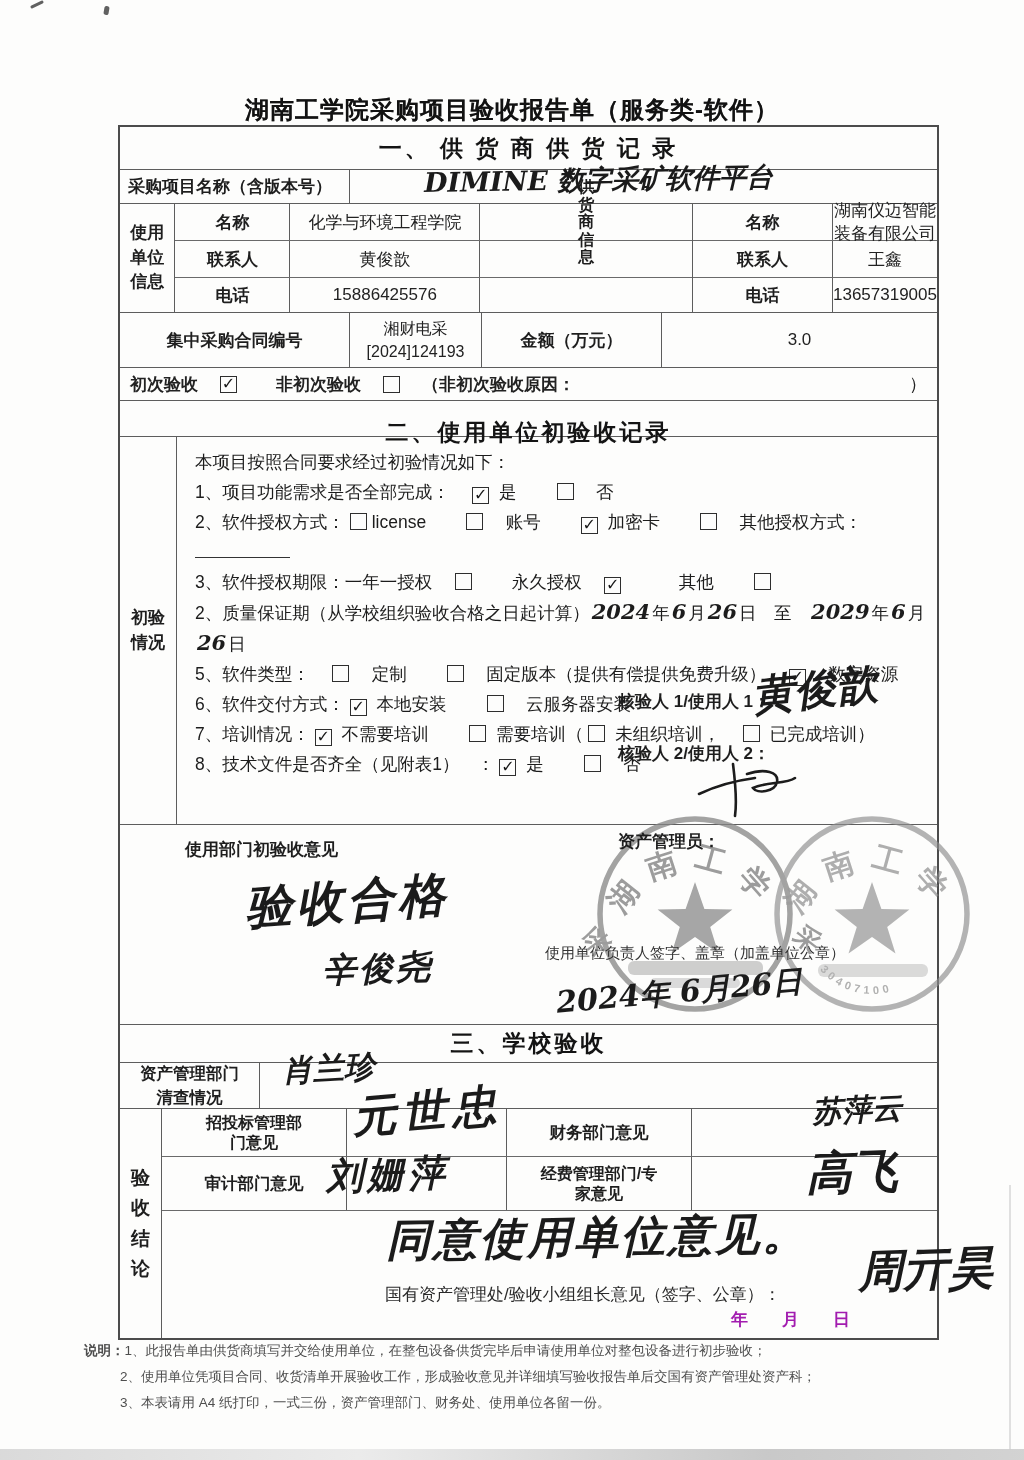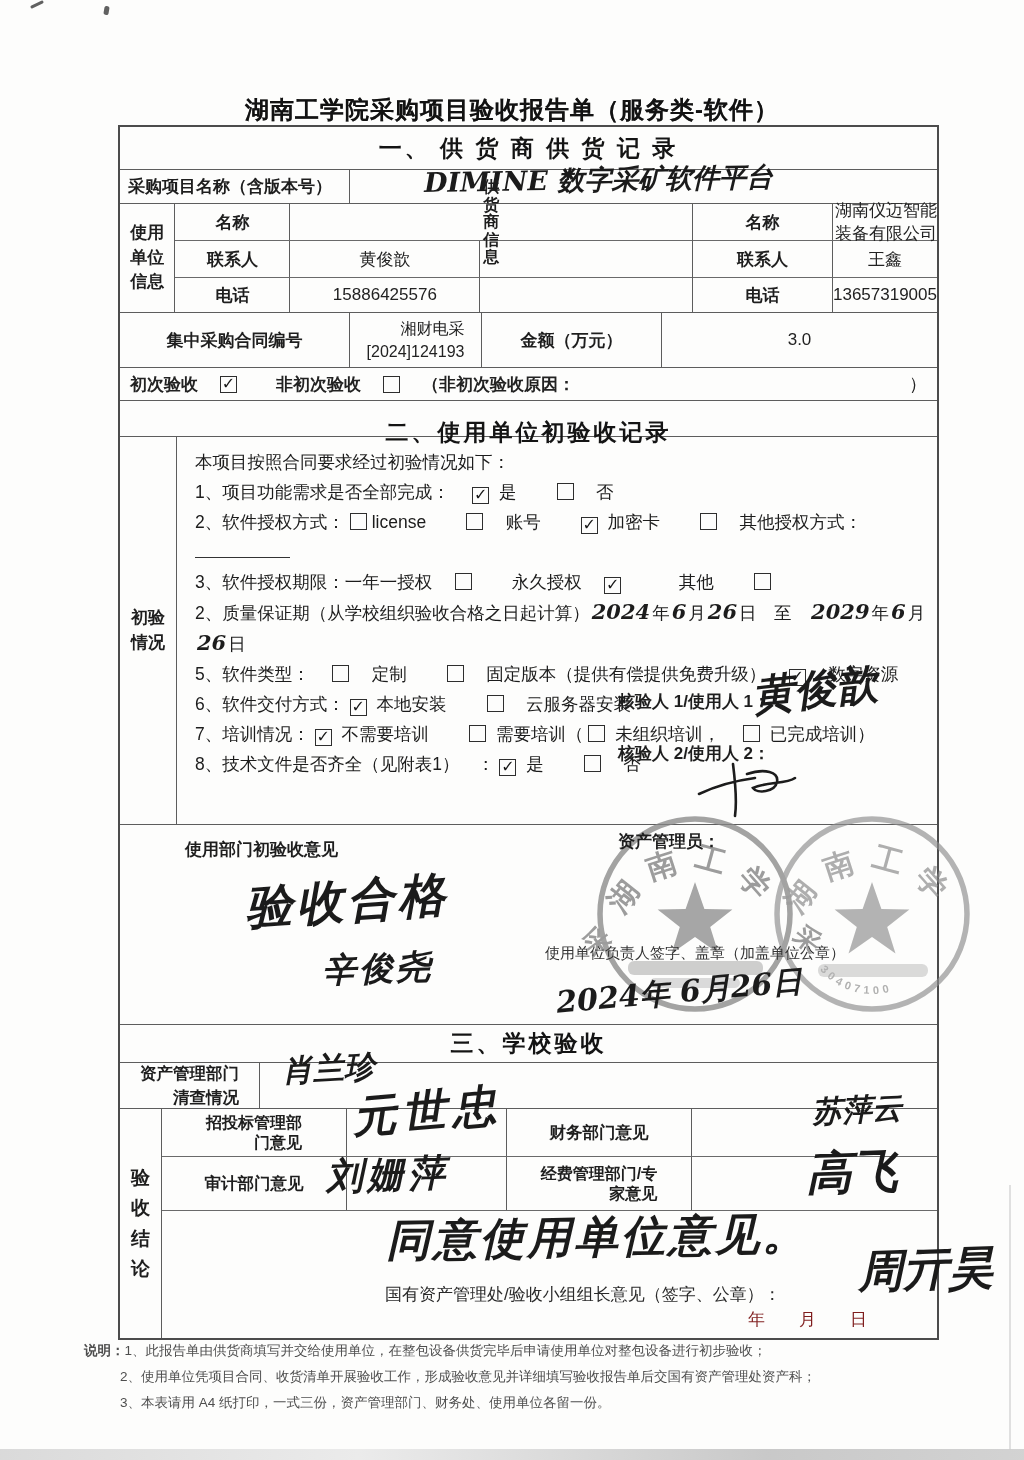--- a/index.html
+++ b/index.html
@@ -5,21 +5,21 @@
   html,body{margin:0;padding:0;background:#ffffff;}
   .page{position:relative;width:1024px;height:1460px;background:#fdfdfc;
         font-family:"Liberation Sans",sans-serif;color:#222;overflow:hidden;}
   .title{position:absolute;top:94px;left:0;width:100%;text-align:center;
          font-size:24px;font-weight:bold;letter-spacing:1px;color:#121212;
          text-shadow:0 0 .5px rgba(0,0,0,.6);}
   .form{position:absolute;left:118px;top:125px;width:817px;border:2px solid #4c4c4c;box-sizing:content-box;}
   .row{display:flex;border-bottom:1.6px solid #5d5d5d;position:relative;box-sizing:border-box;}
   .row.last{border-bottom:none;}
   .cell{border-right:1.6px solid #5d5d5d;display:flex;align-items:center;justify-content:center;
-        box-sizing:border-box;font-size:17px;text-align:right;}
+        box-sizing:border-box;font-size:17px;text-align:center;}
   .cell.nr{border-right:none;}
   .cell.lbl{font-weight:bold;color:#1e1e1e;}
   .cell.left{justify-content:flex-start;text-align:left;}
   .pre{white-space:pre-line;line-height:1.45;}
   .sec-h{width:100%;display:flex;align-items:center;justify-content:center;
          font-weight:bold;font-size:23px;letter-spacing:3px;color:#141414;}
   .cb{display:inline-block;width:15px;height:15px;border:1.8px solid #2e2e2e;margin:0 5px;
       line-height:13px;text-align:center;font-weight:bold;font-size:16px;vertical-align:-2px;
       font-family:"DejaVu Sans",sans-serif;color:#151515;}
   .ul{display:inline-block;border-bottom:1.7px solid #333;height:15px;vertical-align:baseline;}
@@ -61,20 +61,21 @@
       <div class="cell nr" style="flex:1;"></div>
     </div>
 
     <div class="row" style="height:109px;padding:0;">
       <div class="cell lbl pre" style="width:57px;">使用
 单位
 信息</div>
       <div style="display:flex;flex-direction:column;width:533px;border-right:1.6px solid #5d5d5d;box-sizing:border-box;">
         <div style="display:flex;height:36px;border-bottom:1.4px solid #6a6a6a;">
           <div class="cell lbl" style="width:115px;">名称</div>
+          <div class="cell" style="width:190px;">化学与环境工程学院</div>
           <div class="cell lbl nr pre" style="flex:1;font-size:16px;line-height:1.1;">供
 货
 商
 信
 息</div>
         </div>
         <div style="display:flex;height:36px;border-bottom:1.4px solid #6a6a6a;">
           <div class="cell lbl" style="width:115px;">联系人</div>
           <div class="cell" style="width:190px;">黄俊歆</div>
           <div class="cell nr" style="flex:1;"></div>
@@ -180,21 +181,21 @@
       </div>
     </div>
   </div>
 
   <div class="plabel" style="left:618px;top:690px;">核验人 1/使用人 1：</div>
   <div class="plabel" style="left:618px;top:742px;">核验人 2/使用人 2：</div>
   <div class="plabel" style="left:618px;top:830px;">资产管理员：</div>
   <div class="plabel" style="left:185px;top:838px;">使用部门初验收意见</div>
   <div class="plabel" style="left:545px;top:944px;font-size:15px;font-weight:normal;color:#333;z-index:5;">使用单位负责人签字、盖章（加盖单位公章）</div>
   <div class="plabel" style="left:385px;top:1283px;font-weight:normal;color:#2a2a2a;">国有资产管理处/验收小组组长意见（签字、公章）：</div>
-  <div class="plabel" style="left:748px;top:1308px;font-weight:normal;color:#7f1d1d;">年　　月　　日</div>
+  <div class="plabel" style="left:731px;top:1308px;font-weight:bold;color:#a21caf;">年　　月　　日</div>
 
   <div class="hw" style="left:424px;top:162px;font-size:27px;transform:rotate(-1deg);">DIMINE 数字采矿软件平台</div>
   <div class="hw" style="left:752px;top:662px;font-size:42px;transform:rotate(-6deg);">黄俊歆</div>
   <div class="hw" style="left:245px;top:870px;font-size:47px;transform:rotate(-4deg);letter-spacing:4px;">验收合格</div>
   <div class="hw" style="left:322px;top:946px;font-size:34px;transform:rotate(-2deg);letter-spacing:3px;">辛俊尧</div>
   <div class="hw" style="left:556px;top:972px;font-size:30px;transform:rotate(-5deg);z-index:7;">2024年 6月26日</div>
   <div class="hw" style="left:282px;top:1048px;font-size:31px;transform:rotate(-3deg);">肖兰珍</div>
   <div class="hw" style="left:352px;top:1082px;font-size:44px;transform:rotate(-5deg);letter-spacing:6px;">元世忠</div>
   <div class="hw" style="left:326px;top:1150px;font-size:37px;transform:rotate(-2deg);letter-spacing:4px;">刘姗萍</div>
   <div class="hw" style="left:812px;top:1090px;font-size:30px;transform:rotate(-3deg);">苏萍云</div>

